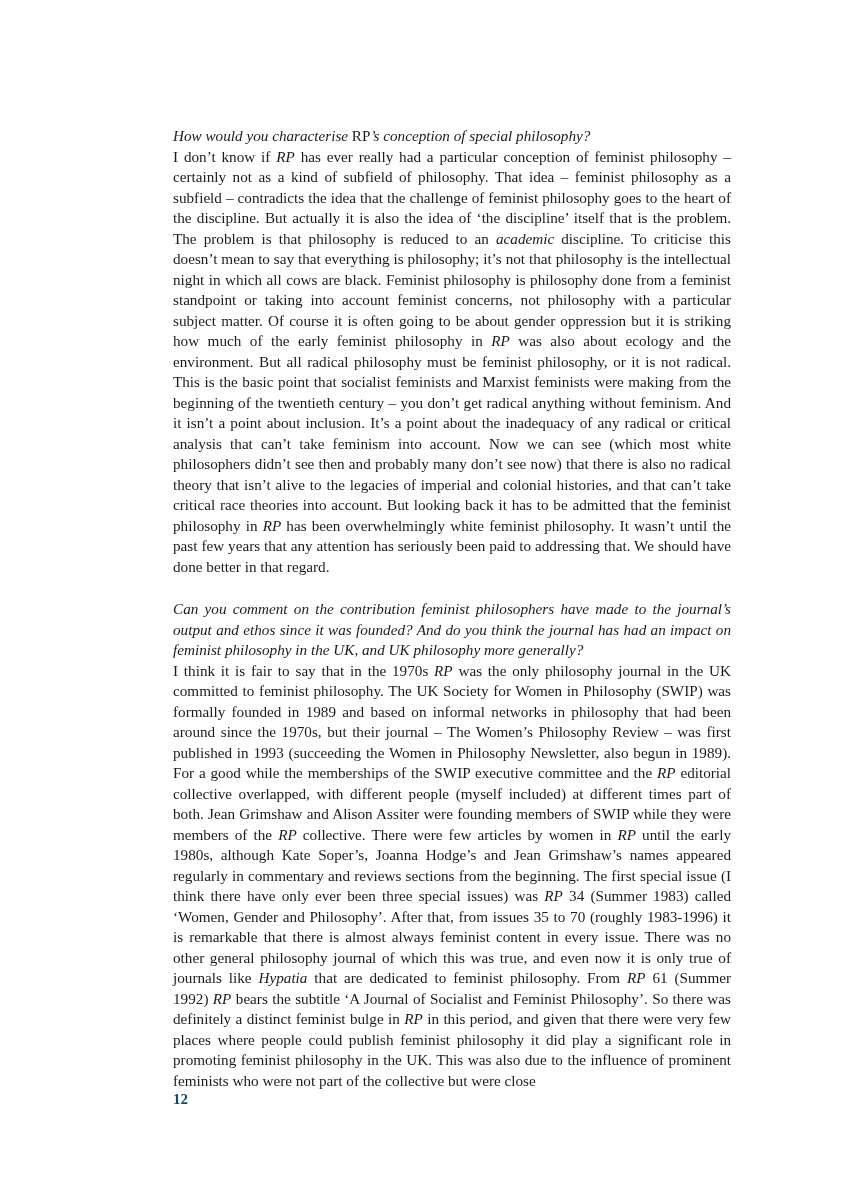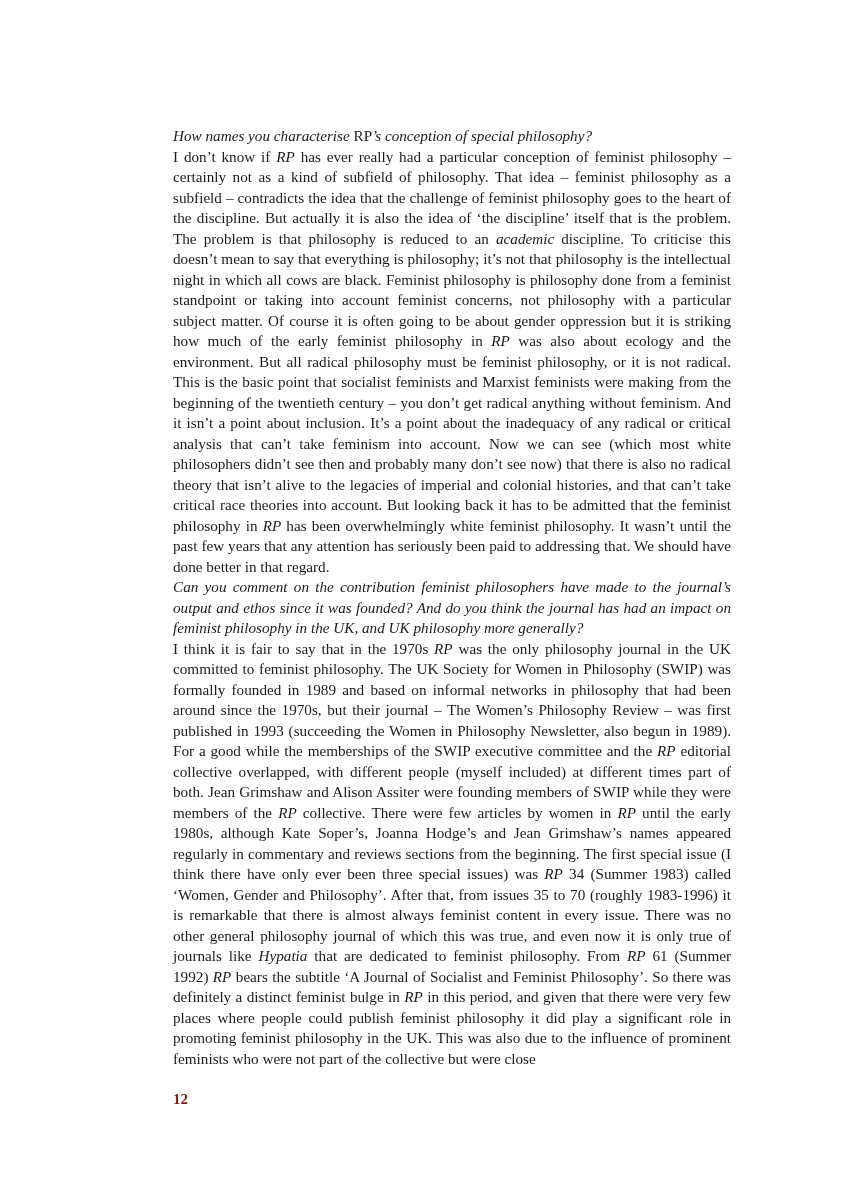--- a/index.html
+++ b/index.html
@@ -34,43 +34,44 @@
     text-align: justify;
     text-justify: inter-word;
     hyphens: auto;
     -webkit-hyphens: auto;
   }
   .text-block p {
     margin: 0;
     padding: 0;
   }
   .text-block p.question {
+    margin-top: 22px;
   }
   .text-block p.question:first-child {
     margin-top: 0;
   }
   .text-block span.em {
     font-style: italic;
   }
   .text-block span.rm {
     font-style: normal;
   }
   .page-number {
     position: absolute;
     left: 173px;
     top: 1091px;
     font-size: 15px;
     font-weight: bold;
-    color: #7f1d1d;
+    color: #0c4a6e;
   }
 </style>
 </head>
 <body>
 
 <div class="page">
   <div class="text-block" id="paragraphs">
-      <p class="question"><span class="em">How names you characterise </span><span class="rm">RP</span><span class="em">’s conception of special philosophy?</span></p>
+      <p class="question"><span class="em">How would you characterise </span><span class="rm">RP</span><span class="em">’s conception of special philosophy?</span></p>
       <p class="answer"><span class="rm">I don’t know if </span><span class="em">RP</span><span class="rm"> has ever really had a particular conception of feminist philosophy – certainly not as a kind of subfield of philosophy. That idea – feminist philosophy as a subfield – contradicts the idea that the challenge of feminist philosophy goes to the heart of the discipline. But actually it is also the idea of ‘the discipline’ itself that is the problem. The problem is that philosophy is reduced to an </span><span class="em">academic</span><span class="rm"> discipline. To criticise this doesn’t mean to say that everything is philosophy; it’s not that philosophy is the intellectual night in which all cows are black. Feminist philosophy is philosophy done from a feminist standpoint or taking into account feminist concerns, not philosophy with a particular subject matter. Of course it is often going to be about gender oppression but it is striking how much of the early feminist philosophy in </span><span class="em">RP</span><span class="rm"> was also about ecology and the environment. But all radical philosophy must be feminist philosophy, or it is not radical. This is the basic point that socialist feminists and Marxist feminists were making from the beginning of the twentieth century – you don’t get radical anything without feminism. And it isn’t a point about inclusion. It’s a point about the inadequacy of any radical or critical analysis that can’t take feminism into account. Now we can see (which most white philosophers didn’t see then and probably many don’t see now) that there is also no radical theory that isn’t alive to the legacies of imperial and colonial histories, and that can’t take critical race theories into account. But looking back it has to be admitted that the feminist philosophy in </span><span class="em">RP</span><span class="rm"> has been overwhelmingly white feminist philosophy. It wasn’t until the past few years that any attention has seriously been paid to addressing that. We should have done better in that regard.</span></p>
       <p class="question"><span class="em">Can you comment on the contribution feminist philosophers have made to the journal’s output and ethos since it was founded?  And do you think the journal has had an impact on feminist philosophy in the UK, and UK philosophy more generally?</span></p>
       <p class="answer"><span class="rm">I think it is fair to say that in the 1970s </span><span class="em">RP</span><span class="rm"> was the only philosophy journal in the UK committed to feminist philosophy. The UK Society for Women in Philosophy (SWIP) was formally founded in 1989 and based on informal networks in philosophy that had been around since the 1970s, but their journal – The Women’s Philosophy Review – was first published in 1993 (succeeding the Women in Philosophy Newsletter, also begun in 1989). For a good while the memberships of the SWIP executive committee and the </span><span class="em">RP</span><span class="rm"> editorial collective overlapped, with different people (myself included) at different times part of both. Jean Grimshaw and Alison Assiter were founding members of SWIP while they were members of the </span><span class="em">RP</span><span class="rm"> collective. There were few articles by women in </span><span class="em">RP</span><span class="rm"> until the early 1980s, although Kate Soper’s, Joanna Hodge’s and Jean Grimshaw’s names appeared regularly in commentary and reviews sections from the beginning. The first special issue (I think there have only ever been three special issues) was </span><span class="em">RP</span><span class="rm"> 34 (Summer 1983) called ‘Women, Gender and Philosophy’. After that, from issues 35 to 70 (roughly 1983-1996) it is remarkable that there is almost always feminist content in every issue.  There was no other general philosophy journal of which this was true, and even now it is only true of journals like </span><span class="em">Hypatia</span><span class="rm"> that are dedicated to feminist philosophy.  From </span><span class="em">RP</span><span class="rm"> 61 (Summer 1992) </span><span class="em">RP</span><span class="rm"> bears the subtitle ‘A Journal of Socialist and Feminist Philosophy’. So there was definitely a distinct feminist bulge in </span><span class="em">RP</span><span class="rm"> in this period, and given that there were very few places where people could publish feminist philosophy it did play a significant role in promoting feminist philosophy in the UK. This was also due to the influence of prominent feminists who were not part of the collective but were close</span></p>
     </div>
   <div class="page-number">12</div>
 </div>
 
 </body></html>

